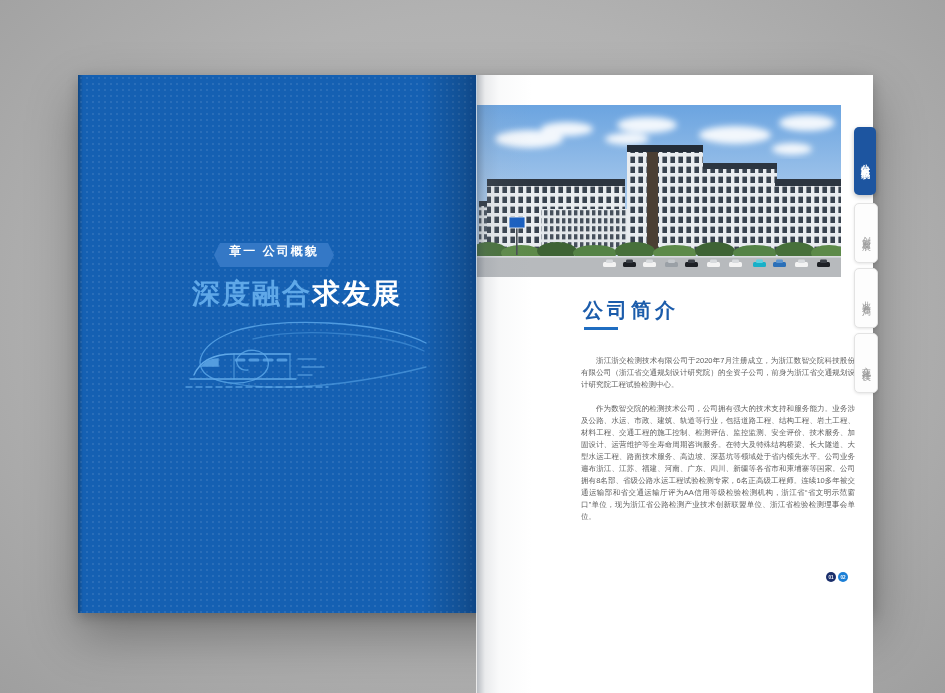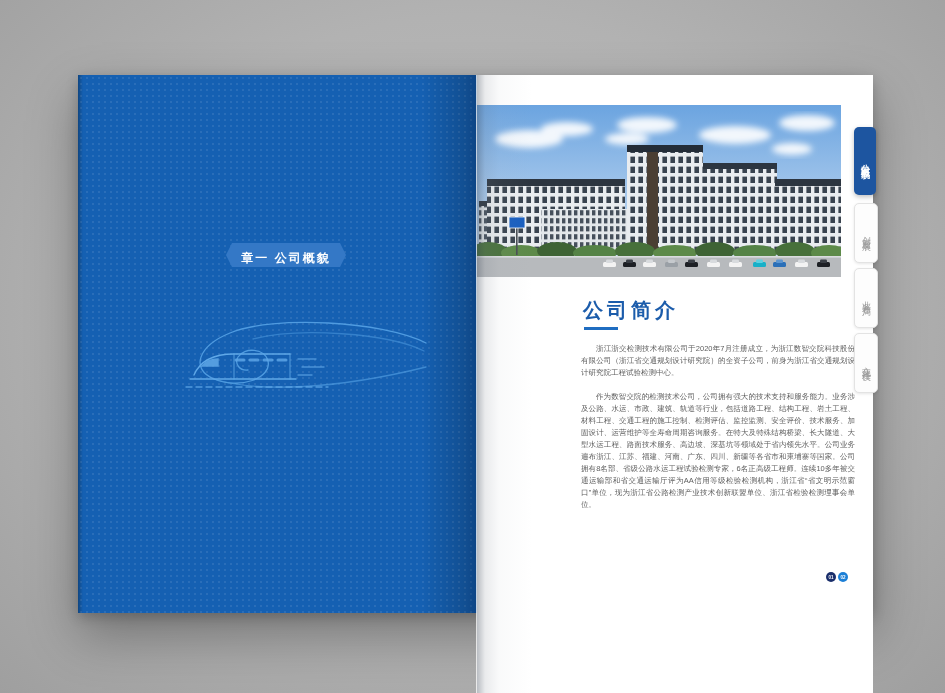--- a/index.html
+++ b/index.html
@@ -10,40 +10,40 @@
     box-shadow:0 22px 48px rgba(0,0,0,.32), 0 4px 12px rgba(0,0,0,.20);}
   
   .page-left{position:absolute;left:0;top:0;width:399px;height:538px;
     background-color:#1560b2;
     background-image:radial-gradient(rgba(255,255,255,.09) .8px, transparent 1px);
     background-size:6px 6px;overflow:hidden;}
   .page-left::before{content:"";position:absolute;inset:0;
     background:linear-gradient(to right, rgba(0,0,0,.28) 0, rgba(0,0,0,0) 5px);}
   .page-left::after{content:"";position:absolute;inset:0;
     background:linear-gradient(to right, rgba(0,0,0,0) 86%, rgba(0,0,0,.18) 97%, rgba(3,30,70,.42) 100%);}
-  .badge{position:absolute;left:148px;top:168px;width:120px;height:24px;
-    background:#3478c6;display:flex;align-items:flex-end;justify-content:center;
+  .badge{position:absolute;left:136px;top:168px;width:120px;height:24px;
+    background:#3478c6;display:flex;align-items:flex-start;justify-content:center;
     clip-path:polygon(6px 0, calc(100% - 6px) 0, 100% 50%, calc(100% - 6px) 100%, 6px 100%, 0 50%);
     z-index:2;}
   .badge span{color:#ffffff;font-size:12px;font-weight:bold;letter-spacing:2px;}
   .cover-title{position:absolute;left:114px;top:200px;z-index:2;
     font-size:28px;font-weight:bold;letter-spacing:2px;white-space:nowrap;}
   .cover-title .hl{color:#5fa8e8;}
   .cover-title .rest{color:#ffffff;}
   .train{position:absolute;left:100px;top:242px;width:250px;height:84px;z-index:2;}
   
   .page-right{position:absolute;left:399px;top:0;width:396px;height:690px;background:#ffffff;overflow:visible;}
   .page-right .spine-shade{position:absolute;left:0;top:0;bottom:0;width:60px;pointer-events:none;z-index:3;
     background:linear-gradient(to right, rgba(70,80,95,.38) 0, rgba(120,128,140,.16) 8px, rgba(160,165,175,.06) 22px, rgba(255,255,255,0) 55px);}
   .spine-line{position:absolute;left:-1px;top:0;bottom:0;width:1px;background:rgba(255,255,255,.75);z-index:4;}
   .photo{position:absolute;left:0;top:30px;width:364px;height:172px;overflow:hidden;z-index:1;}
   .section-head{position:absolute;left:106px;top:222px;color:#1b5cab;
     font-size:20px;font-weight:bold;letter-spacing:4px;}
   .head-underline{position:absolute;left:107px;top:252px;width:34px;height:3px;background:#1f6dc1;}
-  .body-copy{position:absolute;left:104px;top:268px;width:274px;color:#5d5d5d;
+  .body-copy{position:absolute;left:104px;top:280px;width:274px;color:#5d5d5d;
     font-size:7.5px;line-height:12px;text-align:justify;}
   .body-copy p{margin:0 0 12px 0;text-indent:2em;}
   
   .side-tabs{position:absolute;left:377px;top:0;width:24px;height:538px;z-index:5;}
   .tab{position:absolute;left:0;width:22px;border-radius:5px;
     display:flex;align-items:center;justify-content:center;
     writing-mode:vertical-rl;letter-spacing:2px;font-size:9px;}
   .tab.active{top:52px;height:68px;background:#1d55a0;color:#ffffff;font-weight:bold;
     box-shadow:0 2px 5px rgba(0,0,0,.25);}
   .tab.t2{top:128px;height:58px;}
@@ -60,20 +60,23 @@
 </style>
 </head>
 <body>
 
 <div class="stage">
   <div class="spread">
 
     <div class="page-left">
       <div class="badge">
         <span>章一 公司概貌</span>
+      </div>
+      <div class="cover-title">
+        <span class="hl">深度融合</span><span class="rest">求发展</span>
       </div>
       <svg class="train" viewBox="0 0 250 84" fill="none" xmlns="http://www.w3.org/2000/svg">
         <g stroke="#4f9be0" stroke-width="1.3" stroke-linecap="round">
           <path d="M248,26 C205,4 95,-2 52,16 C20,29 12,52 36,62 C62,73 94,61 90,44 C87,31 66,30 60,40 C56,47 62,54 70,53"></path>
           <path d="M246,34 C210,16 120,10 75,22" opacity="0.55"></path>
           <path d="M36,62 C80,76 160,72 248,50" opacity="0.7"></path>
         </g>
         <g stroke="#5fa8e8" stroke-width="1.4" stroke-linecap="round">
           <path d="M16,58 C22,44 36,37 56,37 L112,37"></path>
           <path d="M12,62 L118,62"></path>

